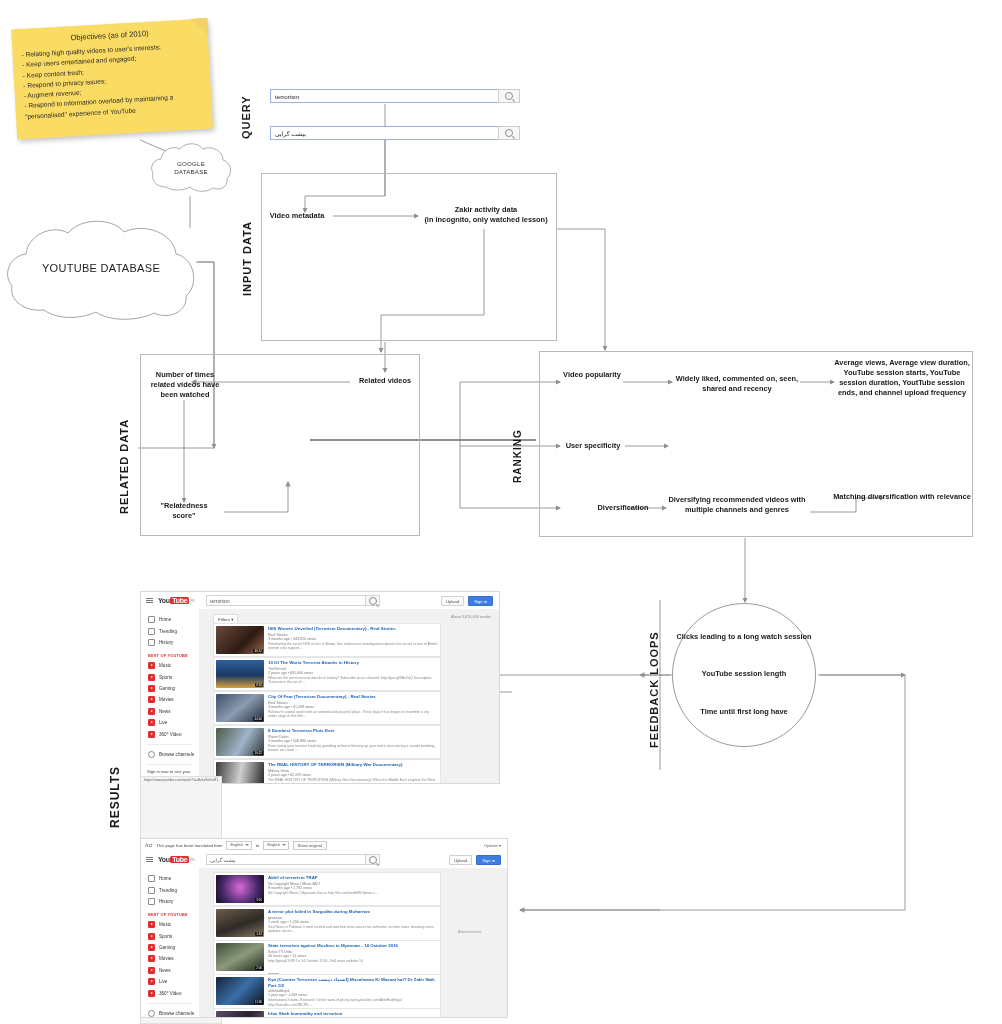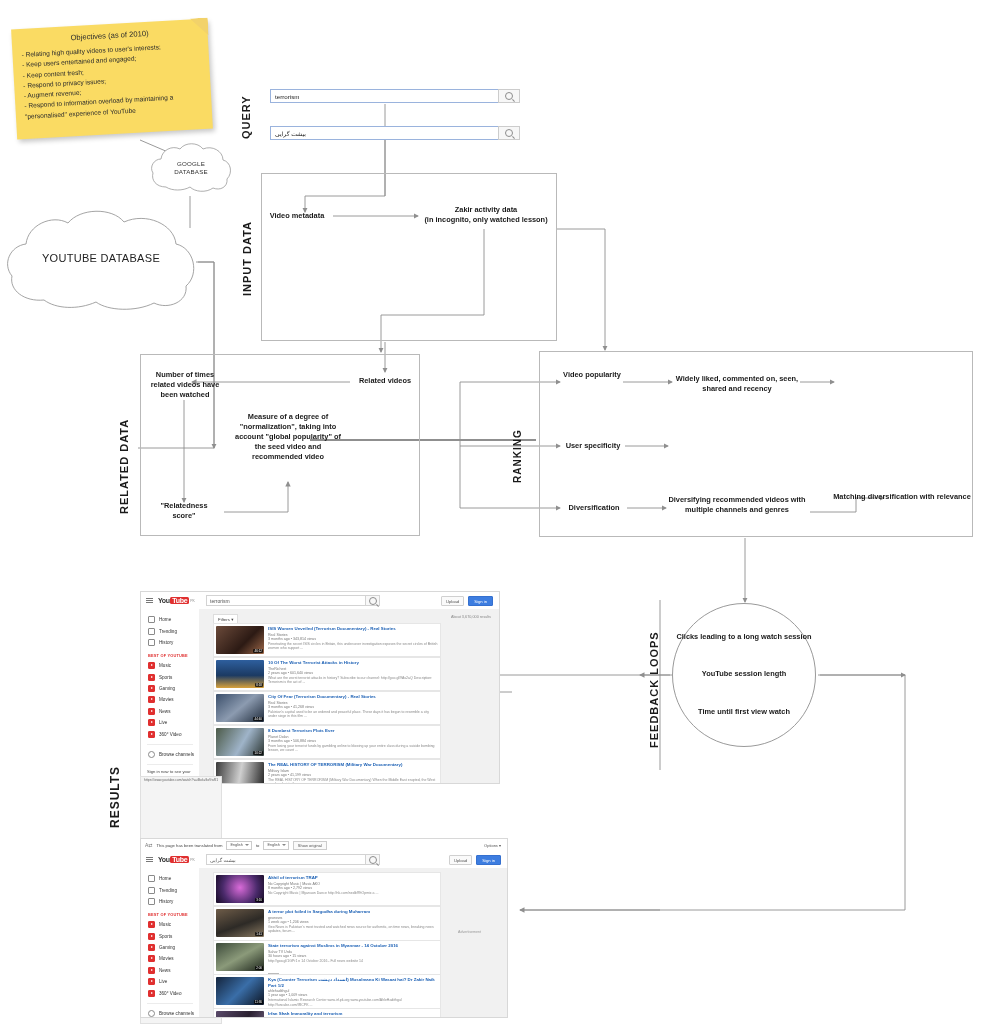--- a/index.html
+++ b/index.html
@@ -15,21 +15,21 @@
           padding:7px 9px 6px 9px;box-sizing:border-box;}
   #sticky .sh{position:absolute;right:-1px;top:-1px;width:18px;height:18px;
           background:#f2d26a;clip-path:polygon(0 0,100% 0,100% 100%);}
   .note-title{font-size:7.6px;text-align:center;color:#2b2b2b;margin-bottom:5px;}
   .note-list{font-size:6.6px;line-height:1.56;color:#2b2b2b;}
 
   
   .cloud-label{position:absolute;left:0;right:0;text-align:center;}
   #gdb{left:148px;top:143px;width:86px;height:52px;}
   #gdb .cl{top:16px;font-size:6.2px;letter-spacing:.2px;line-height:1.5;color:#333;}
-  #ydb{left:4px;top:210px;width:194px;height:102px;}
+  #ydb{left:4px;top:220px;width:194px;height:102px;}
   #ydb .cl{top:42px;font-size:11px;letter-spacing:.3px;color:#222;}
   .cloudsvg{position:absolute;left:0;top:0;width:100%;height:100%;}
 
   
   .frame{border:1px solid #b9b9b9;box-sizing:border-box;background:transparent;}
   #inputFrame{left:261px;top:173px;width:296px;height:168px;}
   #relFrame{left:140px;top:354px;width:280px;height:182px;}
   #rankFrame{left:539px;top:351px;width:434px;height:186px;}
 
   
@@ -256,38 +256,38 @@
   <div class="frame abs" id="inputFrame"></div>
   <div class="node abs" style="left:260px;top:211px;width:74px;">Video metadata</div>
   <div class="abs" style="left:416px;top:205px;width:140px;text-align:center;">
     <div class="node" style="position:static">Zakir activity data</div>
     <div class="node" style="position:static">(in incognito, only  watched lesson)</div>
   </div>
 
   <div class="frame abs" id="relFrame"></div>
   <div class="node abs" style="left:148px;top:370px;width:74px;">Number of times  related videos have been watched</div>
   <div class="node abs" style="left:348px;top:376px;width:74px;">Related videos</div>
-  <div class="node abs" style="left:232px;top:412px;width:112px;">Measure  of a degree of "normalization", taking into account "global popularity" of the seed video and recommended video</div>
   <div class="node abs" style="left:150px;top:501px;width:68px;">"Relatedness score"</div>
 
   <div class="frame abs" id="rankFrame"></div>
 
   <div class="node abs" style="left:560px;top:370px;width:64px;">Video popularity</div>
   <div class="node abs" style="left:672px;top:374px;width:130px;">Widely liked, commented on, seen, shared and recency</div>
+  <div class="node abs" style="left:832px;top:358px;width:140px;">Average views, Average view duration, YouTube session starts, YouTube session duration, YoutTube session ends, and channel upload frequency</div>
 
   <div class="node abs" style="left:560px;top:441px;width:66px;">User specificity</div>
 
-  <div class="node abs" style="left:560px;top:503px;width:68px;">Diversification</div>
+  <div class="node abs" style="left:589px;top:503px;width:68px;">Diversification</div>
   <div class="node abs" style="left:666px;top:495px;width:142px;">Diversifying recommended videos with multiple channels and genres</div>
   <div class="node abs" style="left:832px;top:492px;width:140px;">Matching diversification with relevance</div>
 
   <div class="abs" id="fbCircle">
     <div class="fbline" style="top:28px">Clicks leading to a long watch session</div>
     <div class="fbline" style="top:65px">YouTube session length</div>
-    <div class="fbline" style="top:103px">Time until first view watch</div>
+    <div class="fbline" style="top:103px">Time until first long have</div>
   </div>
 
   <div class="ytshot" style="left:140px;top:591px;width:360px;height:193px;">
     <div class="yt-topbar">
       <span class="burger">
           <i></i>
           <i></i>
           <i></i>
         </span>
       <span class="ytlogo">

